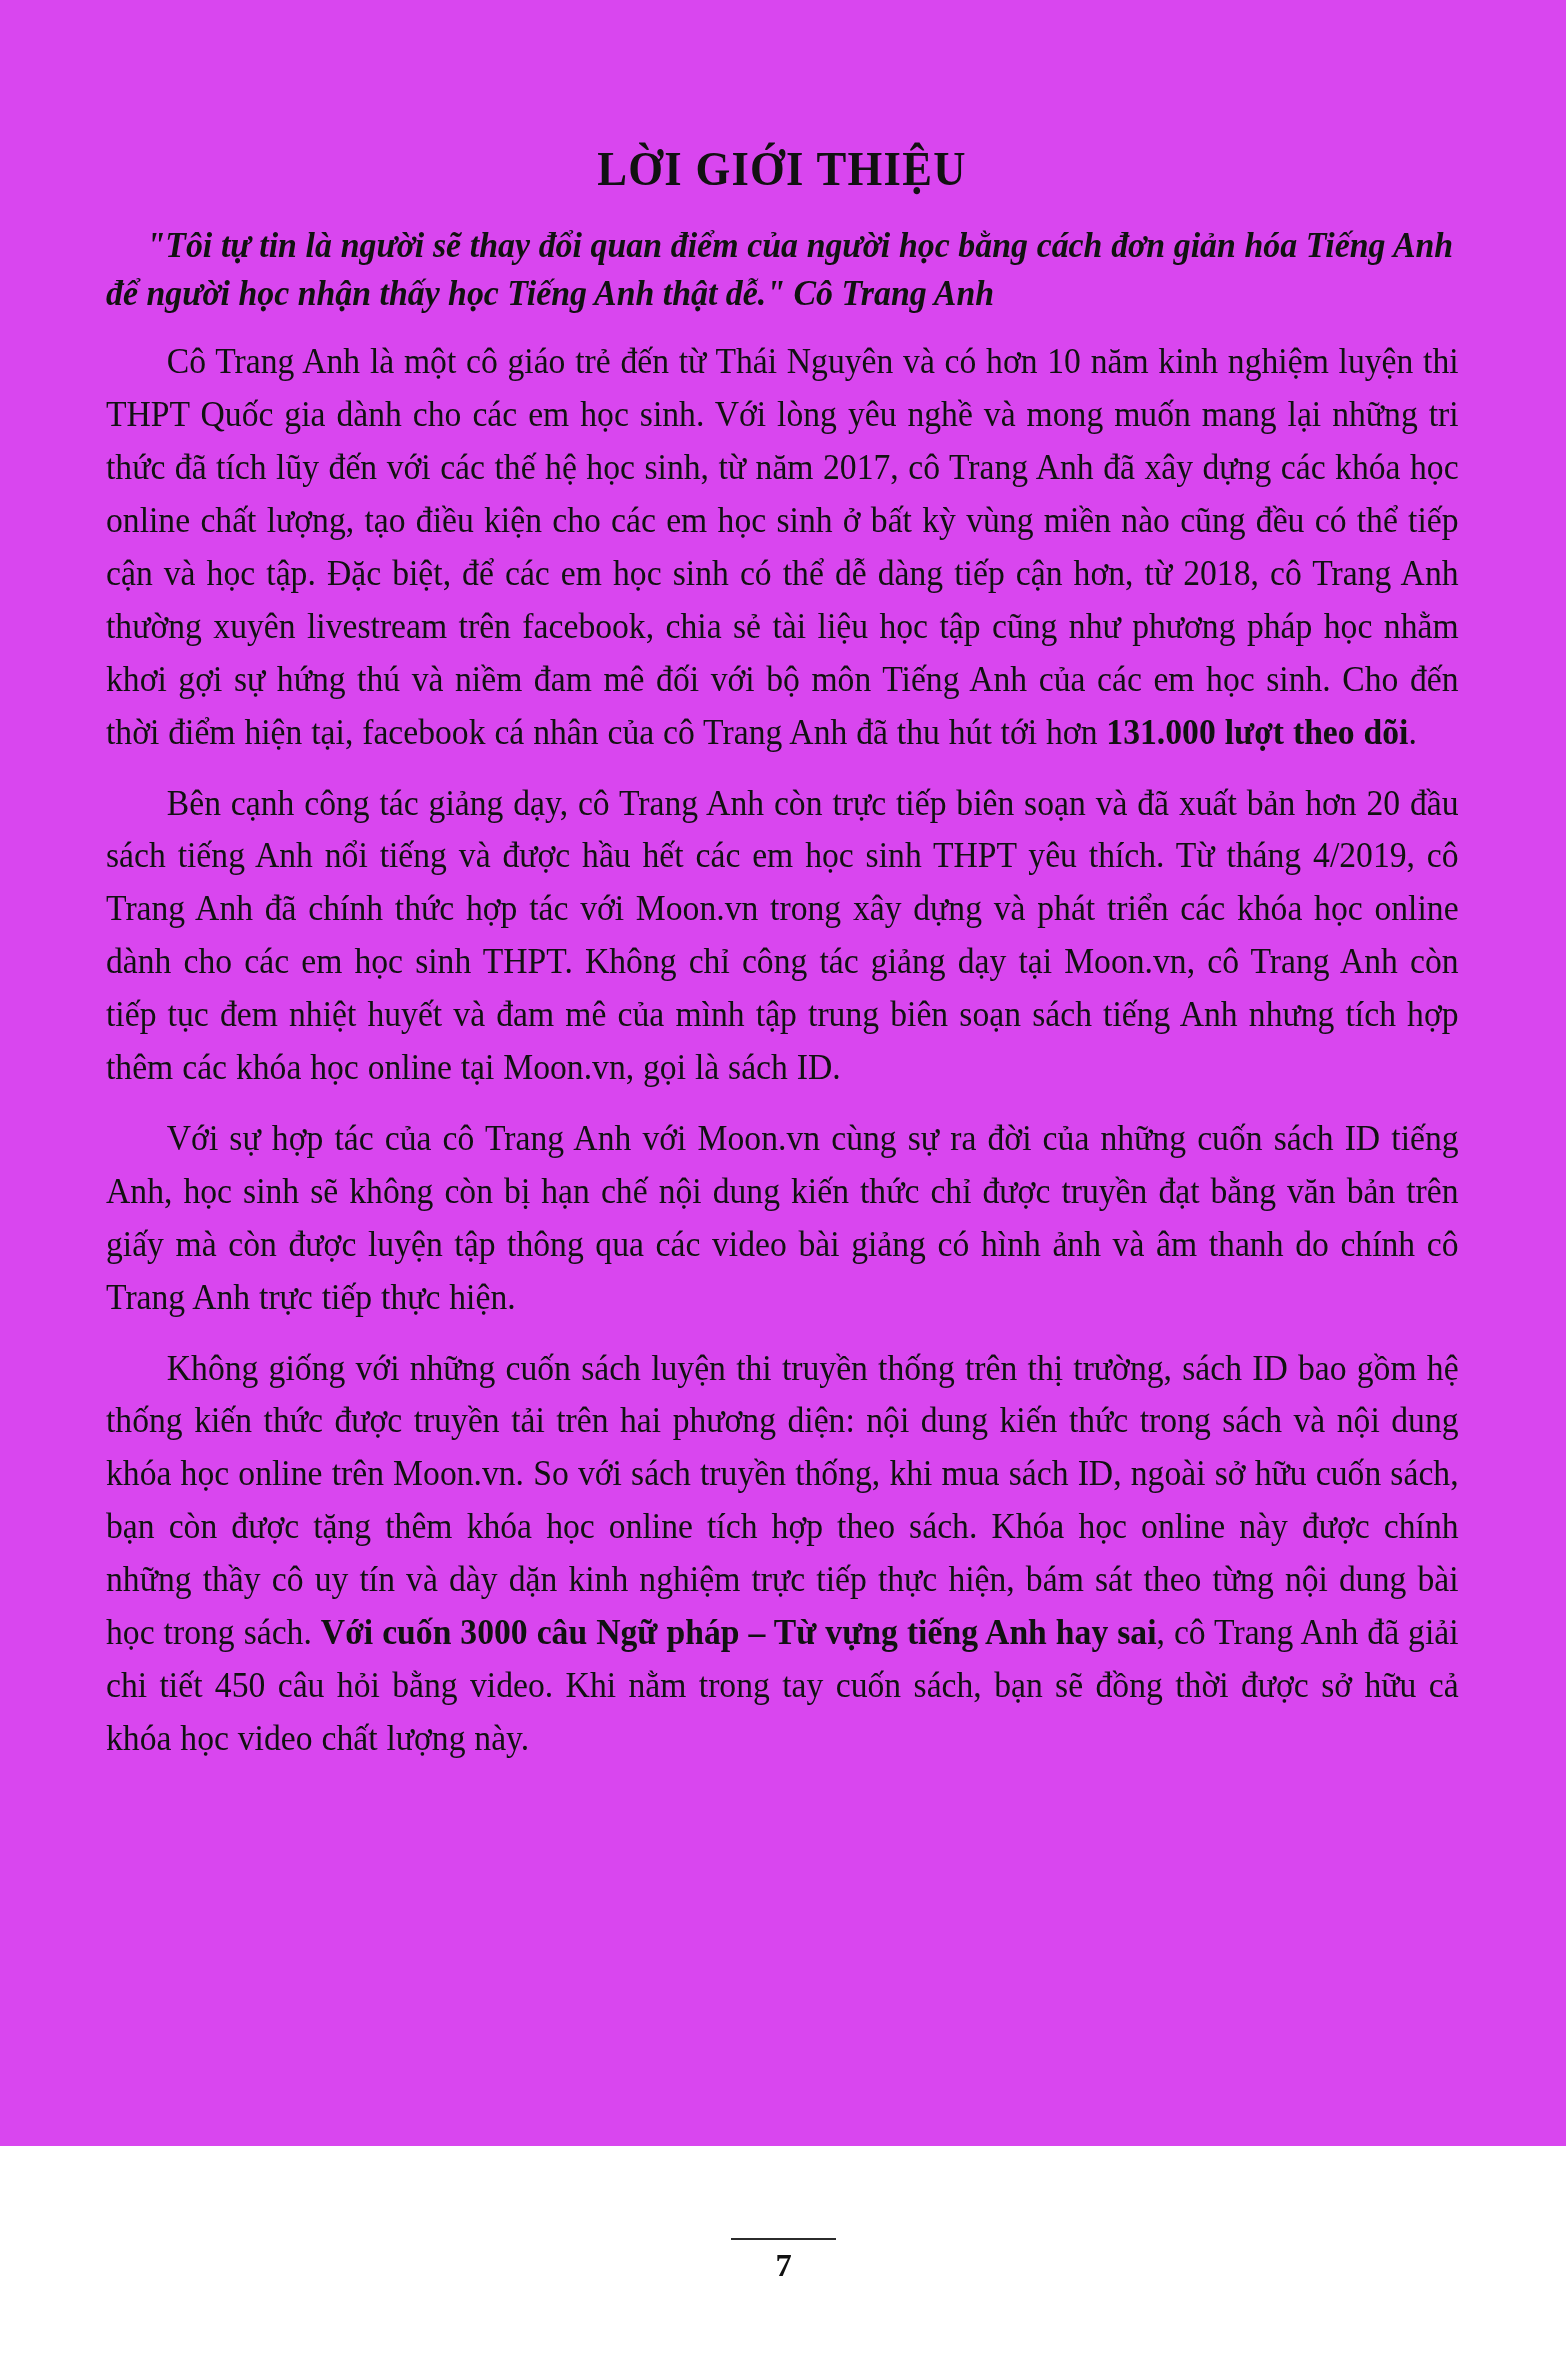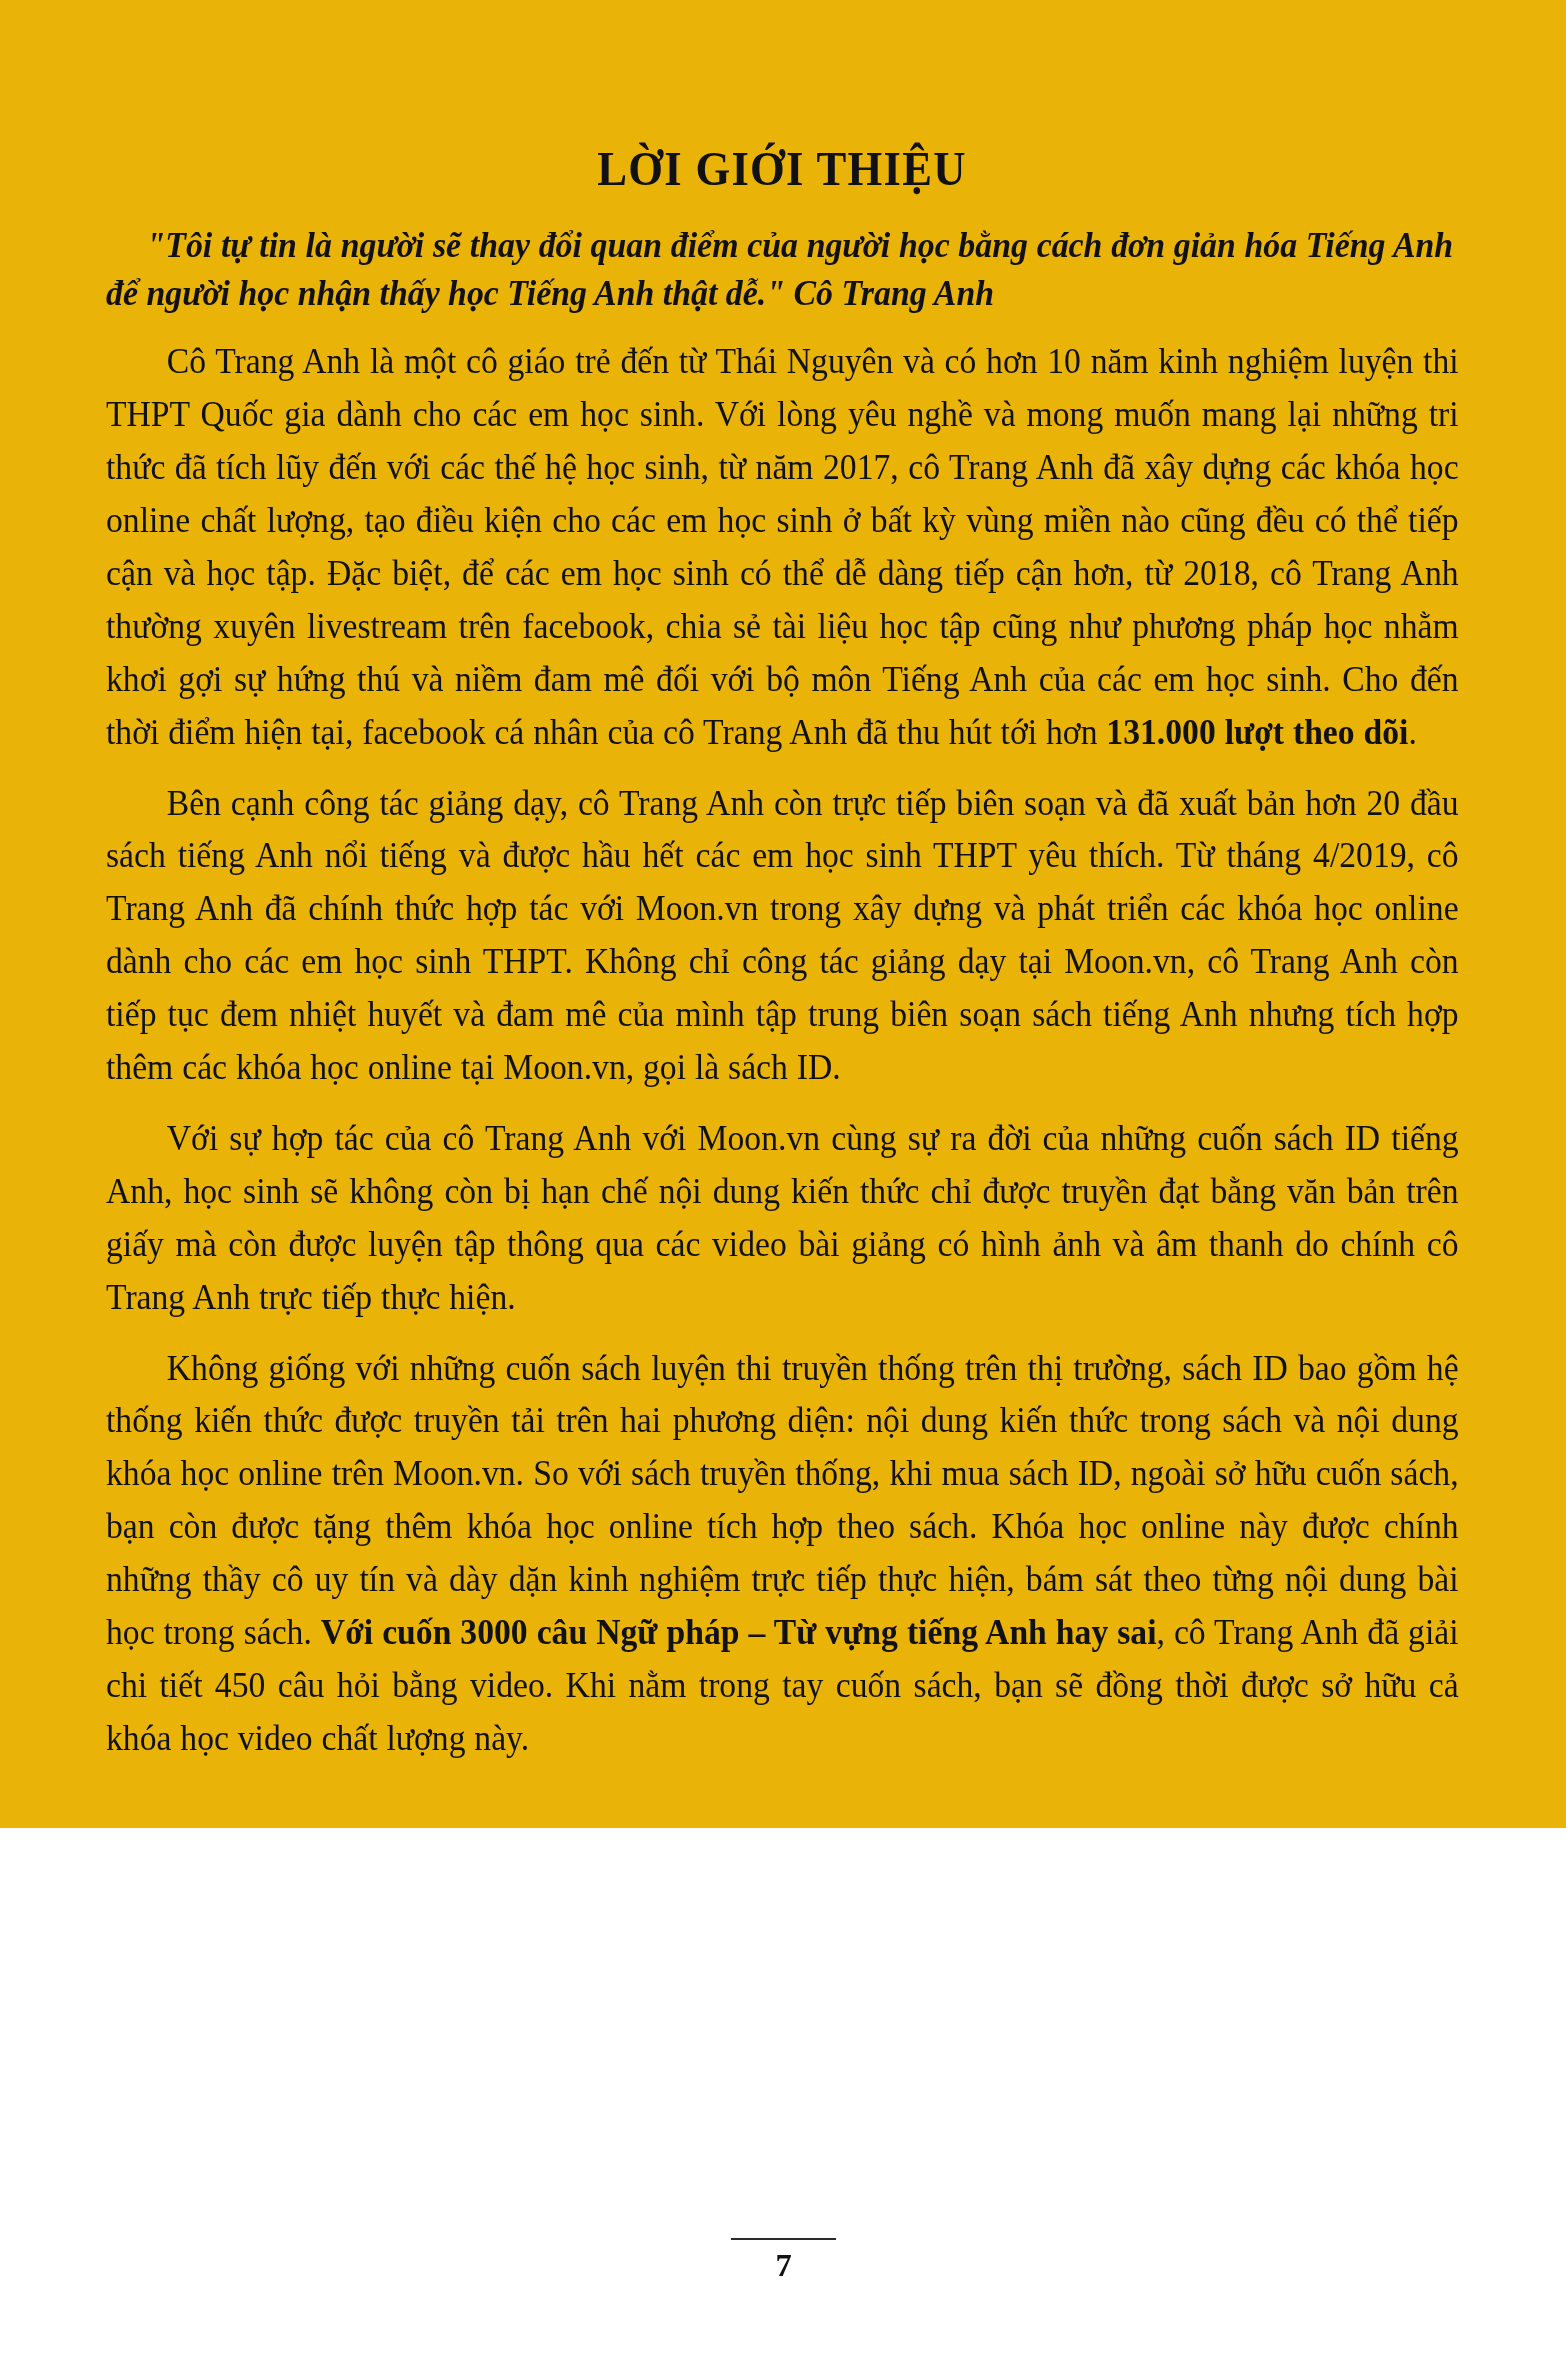--- a/index.html
+++ b/index.html
@@ -14,22 +14,22 @@
     font-family: "Liberation Serif", "DejaVu Serif", serif;
     color: #111111;
     position: relative;
     overflow: hidden;
   }
   .page {
     position: absolute;
     left: 0;
     top: 0;
     width: 1567px;
-    height: 1828px;
-    background: #eab308;
+    height: 2146px;
+    background: #d946ef;
   }
   .content {
     position: absolute;
     left: 106px;
     top: 0;
     width: 1352px;
   }
   .page-title {
     margin: 0;
     padding-top: 143px;

